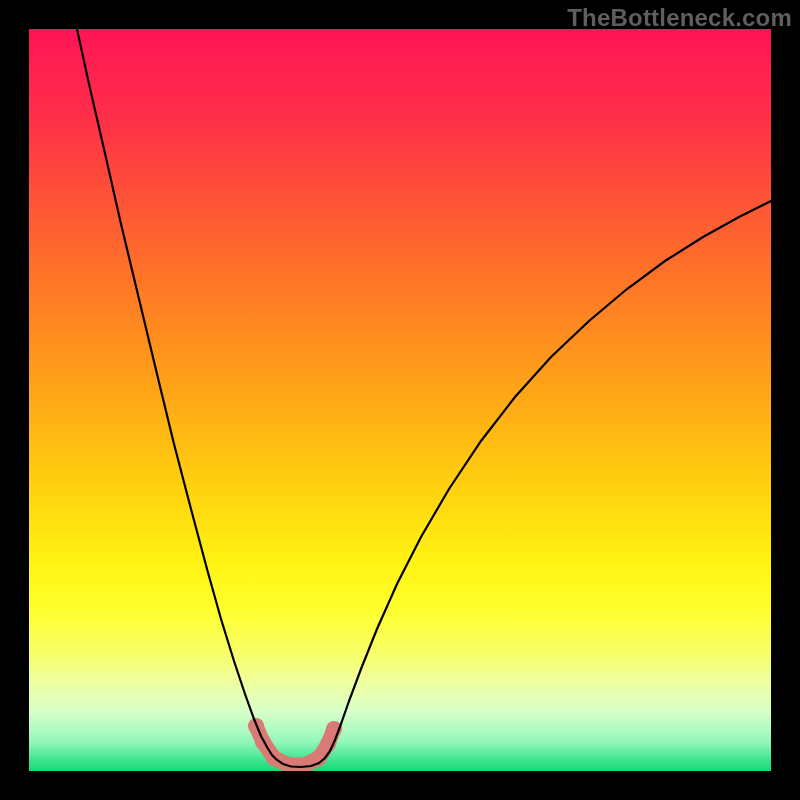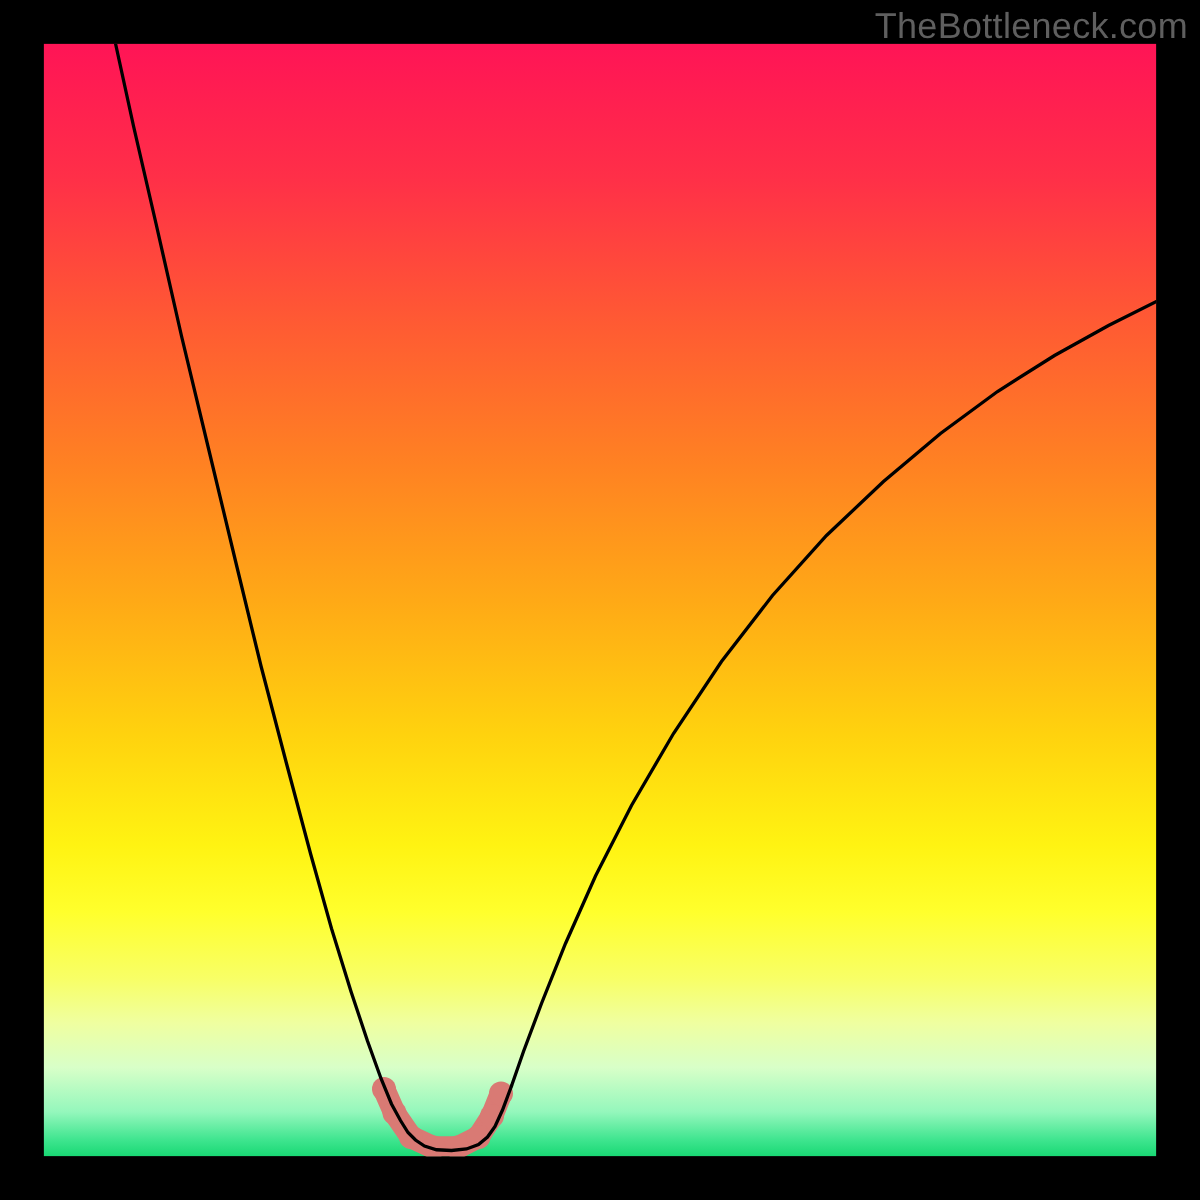--- a/index.html
+++ b/index.html
@@ -18,21 +18,21 @@
     width: 742px;
     height: 742px;
     overflow: hidden;
   }
   .watermark {
     position: absolute;
     top: 4px;
     right: 8px;
     color: #5f5f5f;
     font-size: 24px;
-    font-weight: 400;
+    font-weight: 700;
     letter-spacing: 0.2px;
     z-index: 10;
   }
   svg {
     display: block;
   }
 </style>
 </head>
 <body>
 

